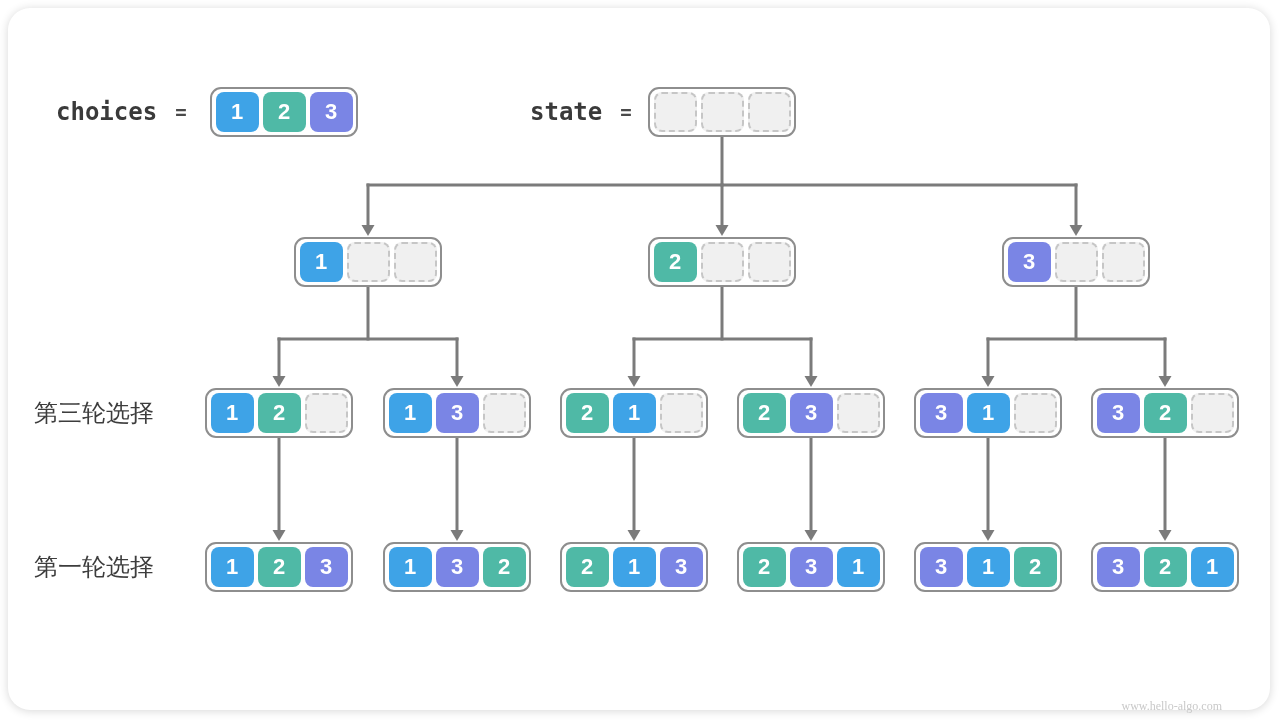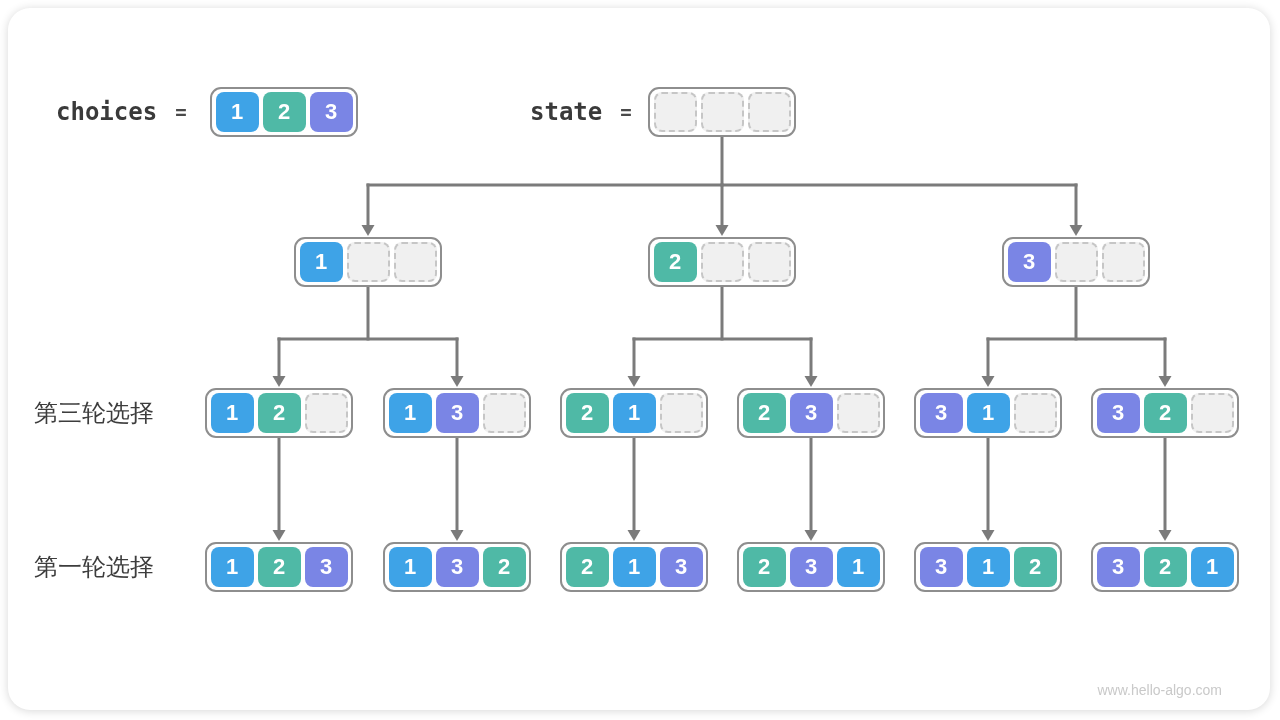--- a/index.html
+++ b/index.html
@@ -67,23 +67,23 @@
     border-radius: 8px;
     display: flex; align-items: center; justify-content: center;
     font-size: 22px; font-weight: bold; color: #ffffff;
   }
   .cell.empty {
     background: var(--empty-bg, #F0F0F0);
     border: 2px dashed var(--empty-border, #C6C6C6);
   }
   .watermark {
     position: absolute;
-    right: 66px; bottom: 22px;
-    font-family: Liberation Sans, sans-serif;
-    font-size: 14px;
+    right: 66px; bottom: 6px;
+    font-family: Liberation Serif, serif;
+    font-size: 12px;
     color: #c9c9c9;
   }
 </style>
 </head>
 <body>
 
 <div id="canvas">
   <div class="card"></div>
 
   <svg id="connectors" width="1280" height="720" viewBox="0 0 1280 720">

